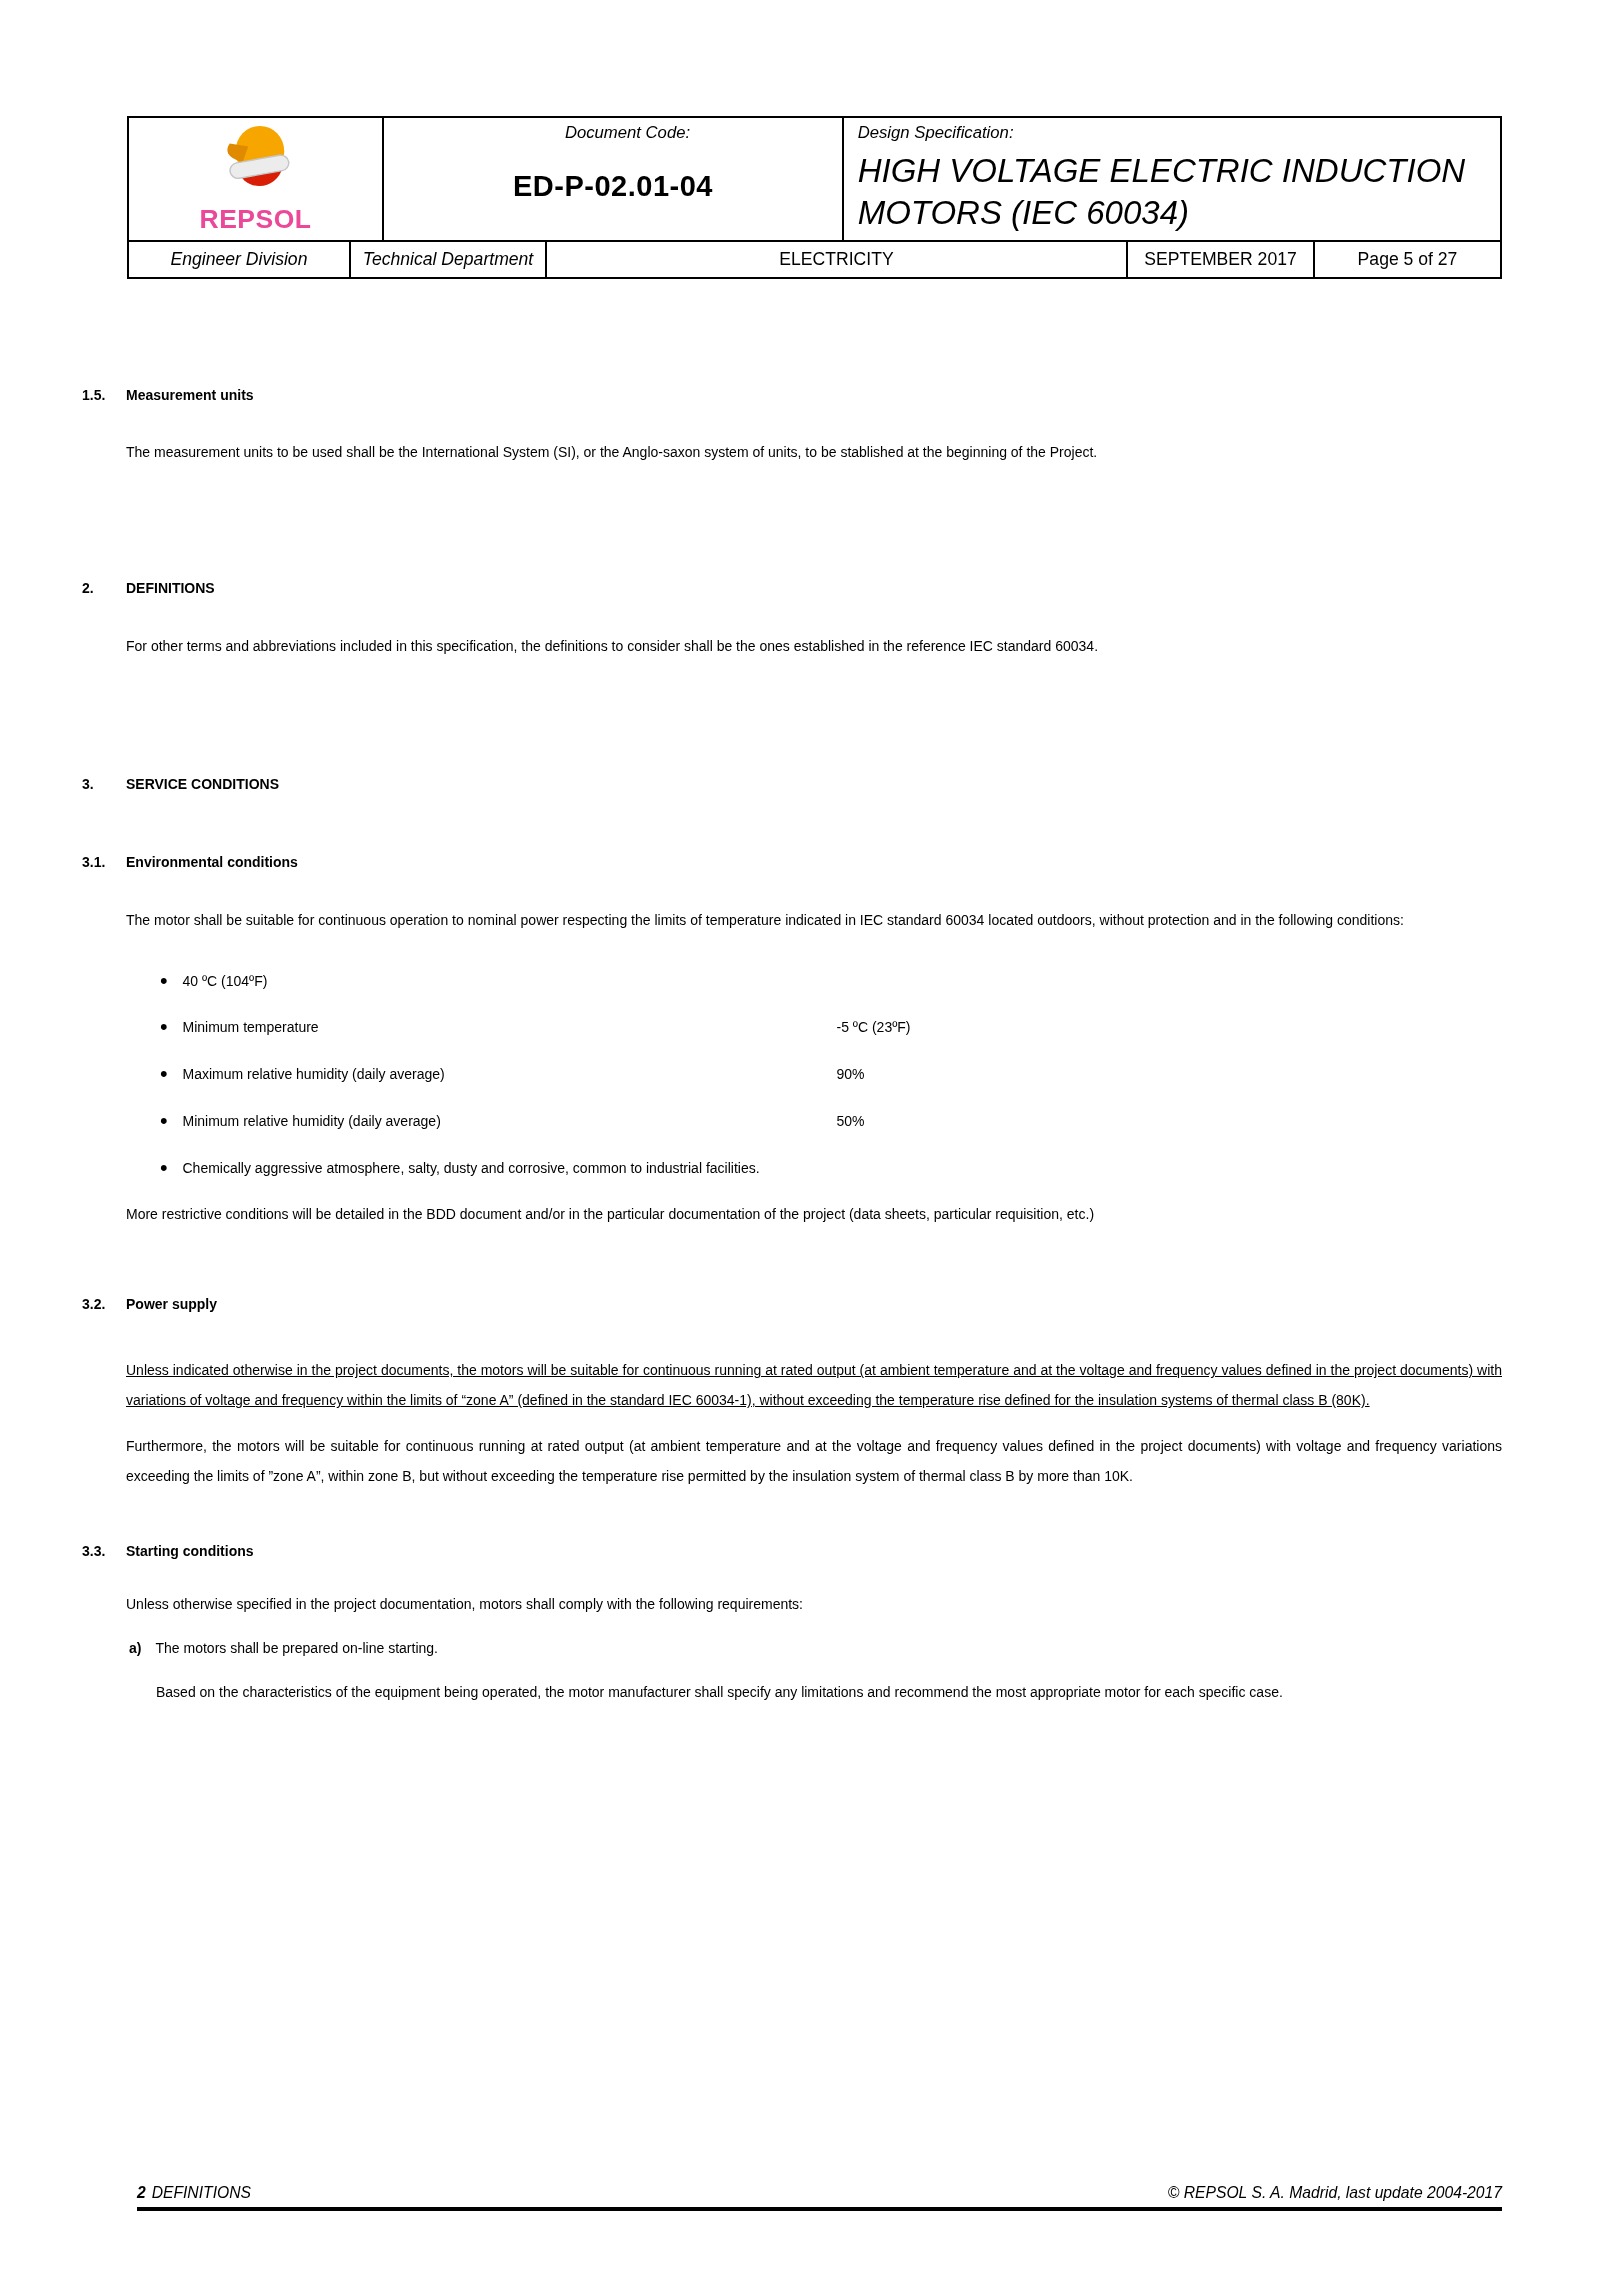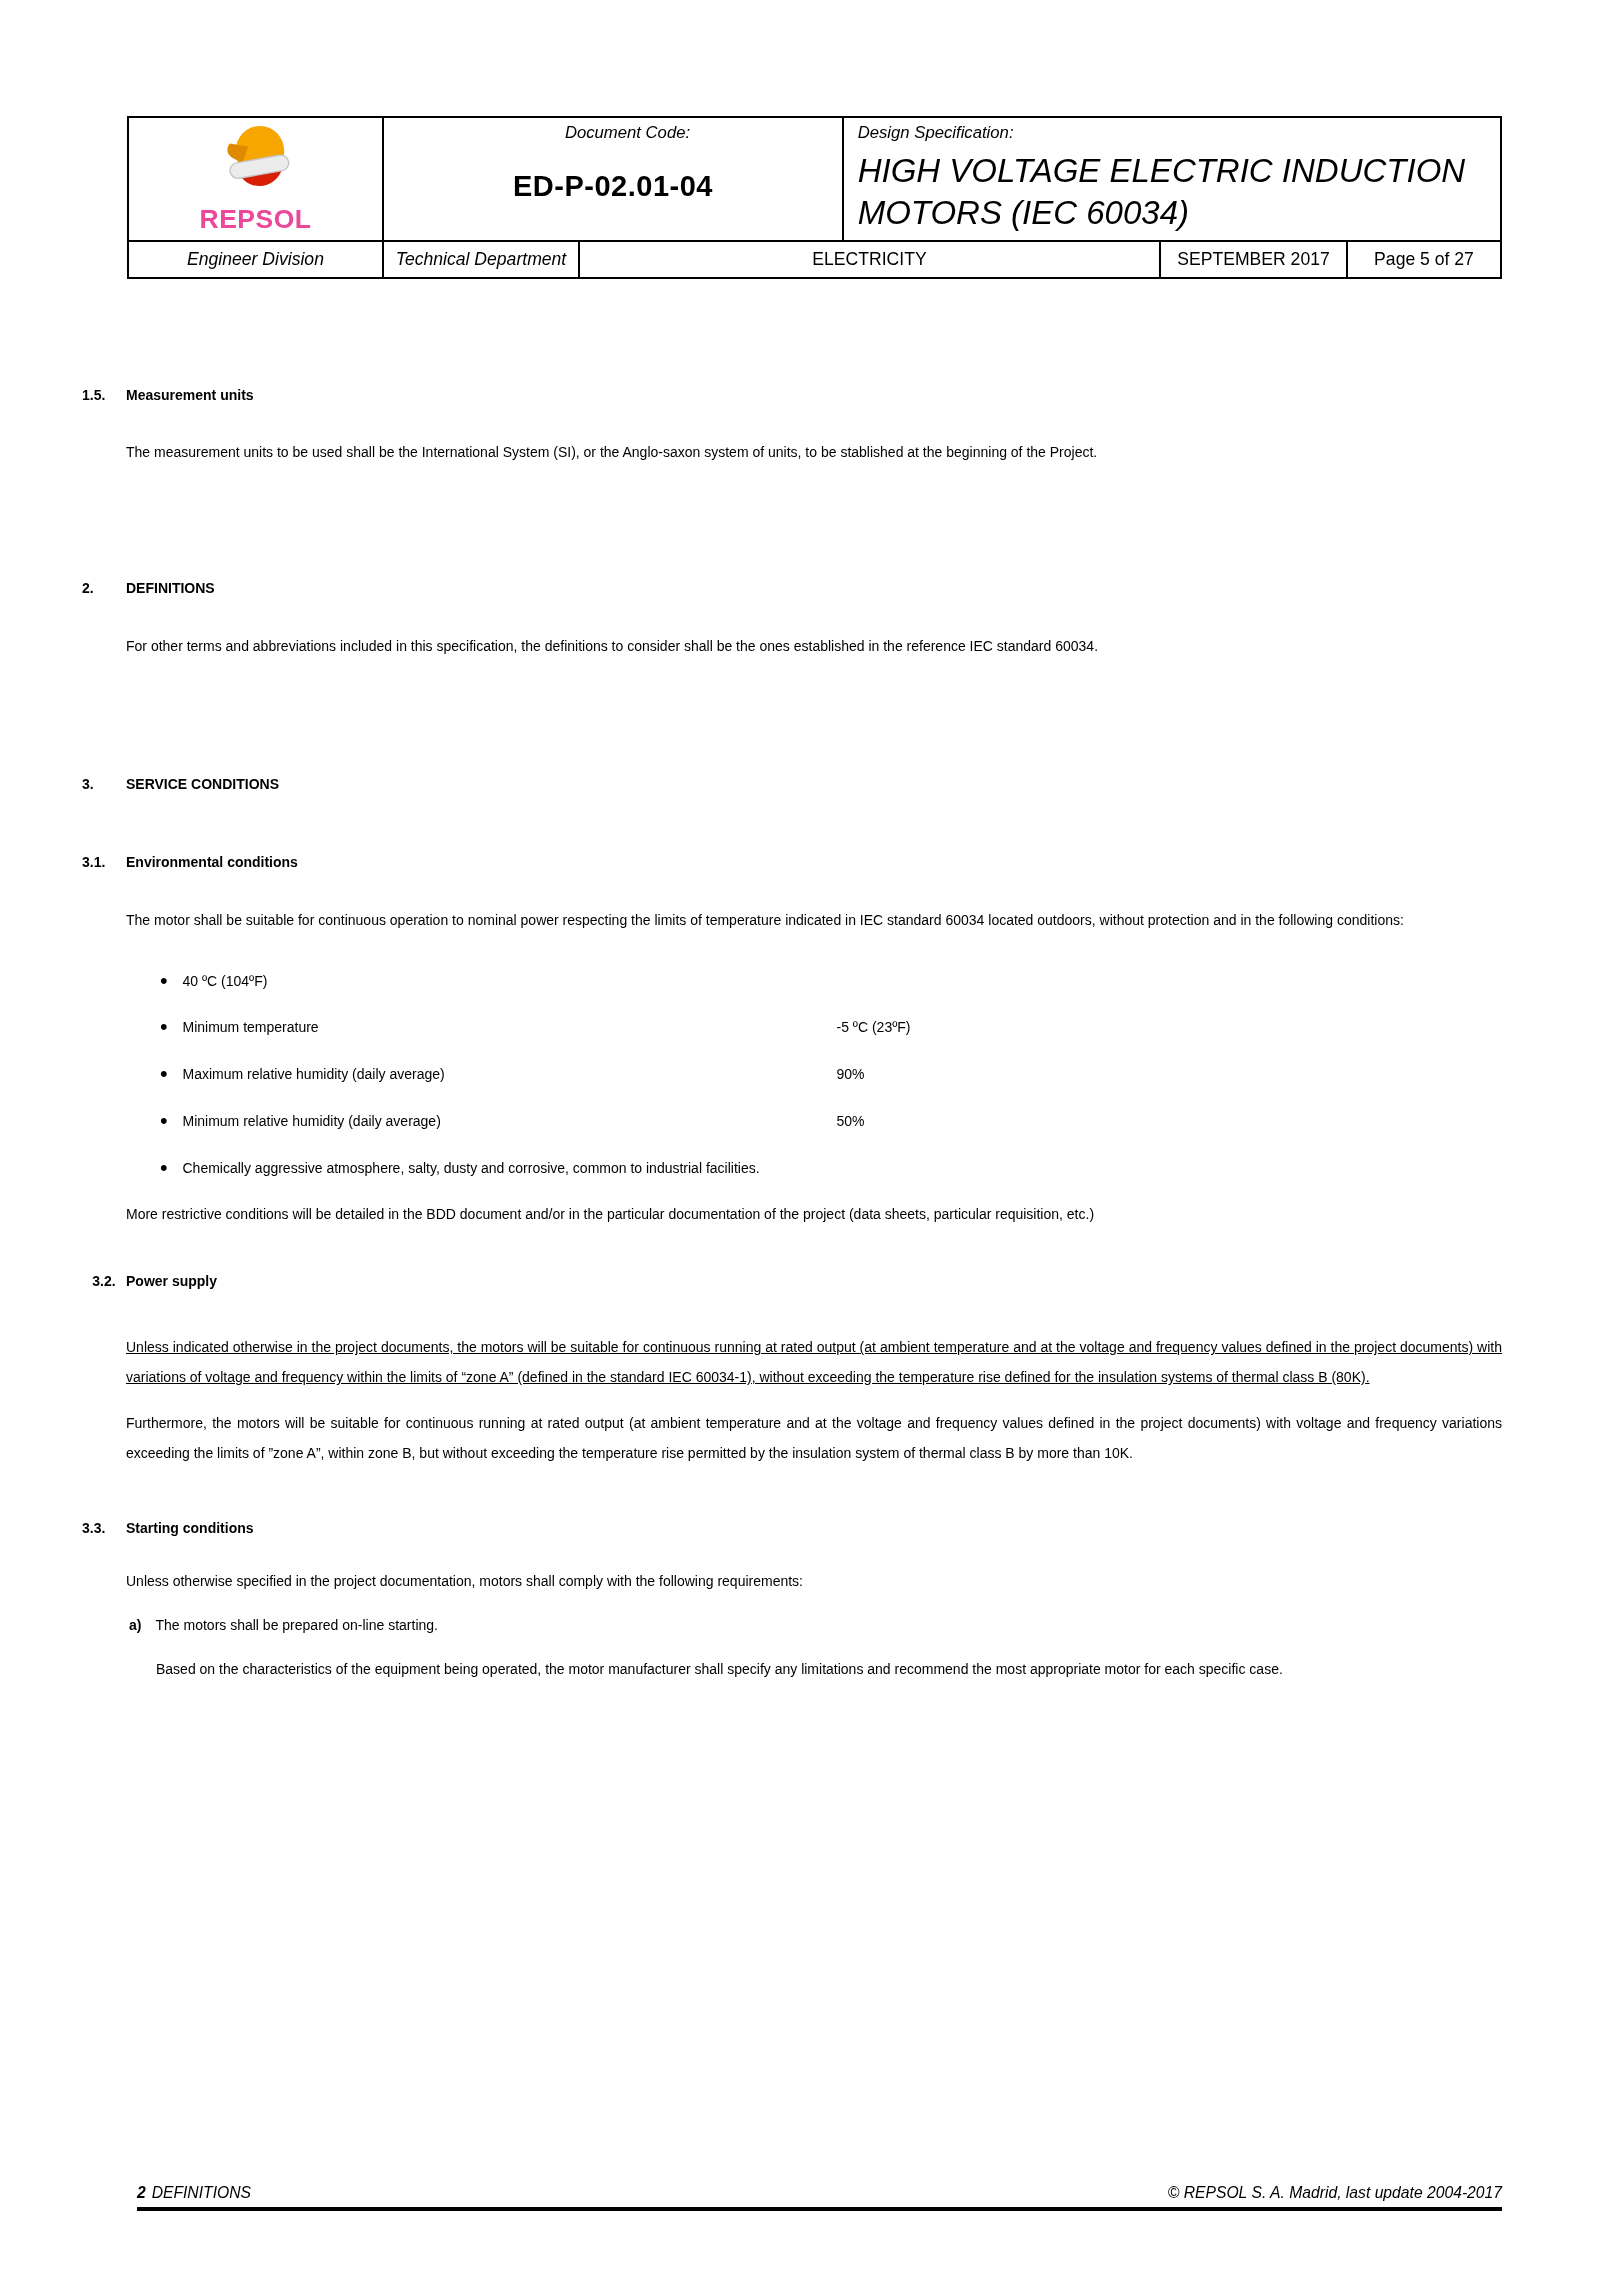--- a/index.html
+++ b/index.html
@@ -16,35 +16,35 @@
   .h-cell:last-child { border-right:none; }
   .c-logo { width:255px; display:flex; flex-direction:column; align-items:center; justify-content:center; }
   .c-code { width:460px; display:flex; flex-direction:column; align-items:center; }
   .c-title { flex:1; padding-left:13.7px; }
   .small-label { font-style:italic; font-size:16.7px; margin-top:4.9px; }
   .c-code .small-label { align-self:center; margin-left:29px; }
   .doc-code { font-weight:bold; font-size:29px; margin-top:27.4px; letter-spacing:0.5px; }
   .spec-title { font-style:italic; font-size:33px; line-height:42px; margin-top:6.9px; }
   .h-row2 .h-cell { display:flex; align-items:center; justify-content:center; font-size:17.6px; }
   .r2-italic { font-style:italic; font-size:16.7px; }
-  .c-div { width:255px; } .c-dept { width:196px; } .c-disc { width:581px; } .c-date { width:187px; } .c-page { flex:1; }
+  .c-div { width:222px; } .c-dept { width:196px; } .c-disc { width:581px; } .c-date { width:187px; } .c-page { flex:1; }
   .logo-word { font-weight:bold; font-size:26.5px; color:#ec4899; letter-spacing:0.5px; margin-top:2px; }
   
   .content { position:absolute; left:0; top:277px; width:1621px; padding:0 119px 0 82px; box-sizing:border-box; font-size:14px; line-height:30px; }
   .sec-head { display:flex; font-weight:bold; }
   .sec-num { width:44px; flex:0 0 44px; }
   .para { margin:0 0 0 44px; text-align:justify; }
   .mt-h15 { margin-top:103px; } .mt-p15 { margin-top:27.4px; }
   .mt-h2 { margin-top:106px; } .mt-p2 { margin-top:27.4px; }
   .mt-h3 { margin-top:108px; } .mt-h31 { margin-top:48px; } .mt-p31 { margin-top:28px; }
   .bullets { margin-top:31px; margin-left:78px; }
   .b-row { display:grid; grid-template-columns:22.5px 654px 1fr; margin-bottom:14.7px; }
   .b-row .dot::before { content:"\2022"; font-size:21.6px; }
   .mt-p31b { margin-top:2px; }
-  .mt-h32 { margin-top:37px;text-align:center; } .mt-p32a { margin-top:36px;text-decoration:underline; } .mt-p32b { margin-top:15.7px; }
+  .mt-h32 { margin-top:60px; } .mt-p32a { margin-top:36px;text-decoration:underline; } .mt-p32b { margin-top:15.7px; }
   .mt-h33 { margin-top:45px; } .mt-p33a { margin-top:23.5px; }
   .item-a { display:grid; grid-template-columns:26.5px 1fr; margin-left:47px; margin-top:13.7px; }
   .item-a .letter { font-weight:bold; }
   .p-indent2 { margin-left:74px; margin-top:13.7px; text-align:justify; }
   
   .footer { position:absolute; left:137px; right:119px; top:2184px; display:flex; justify-content:space-between; font-size:15.7px; font-style:italic; }
   .footer .f-num { font-weight:bold; margin-right:5.9px; }
   .footer-rule { position:absolute; left:137px; right:119px; top:2207px; height:3.9px; background:#000; }
 </style>
 </head>

